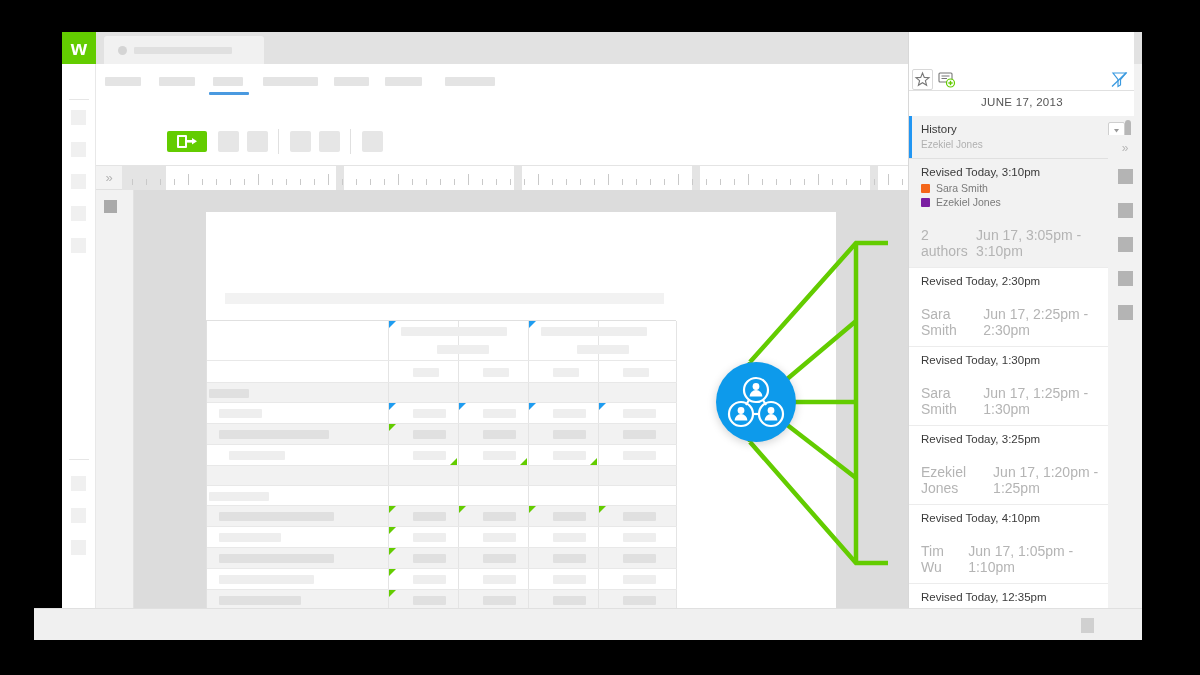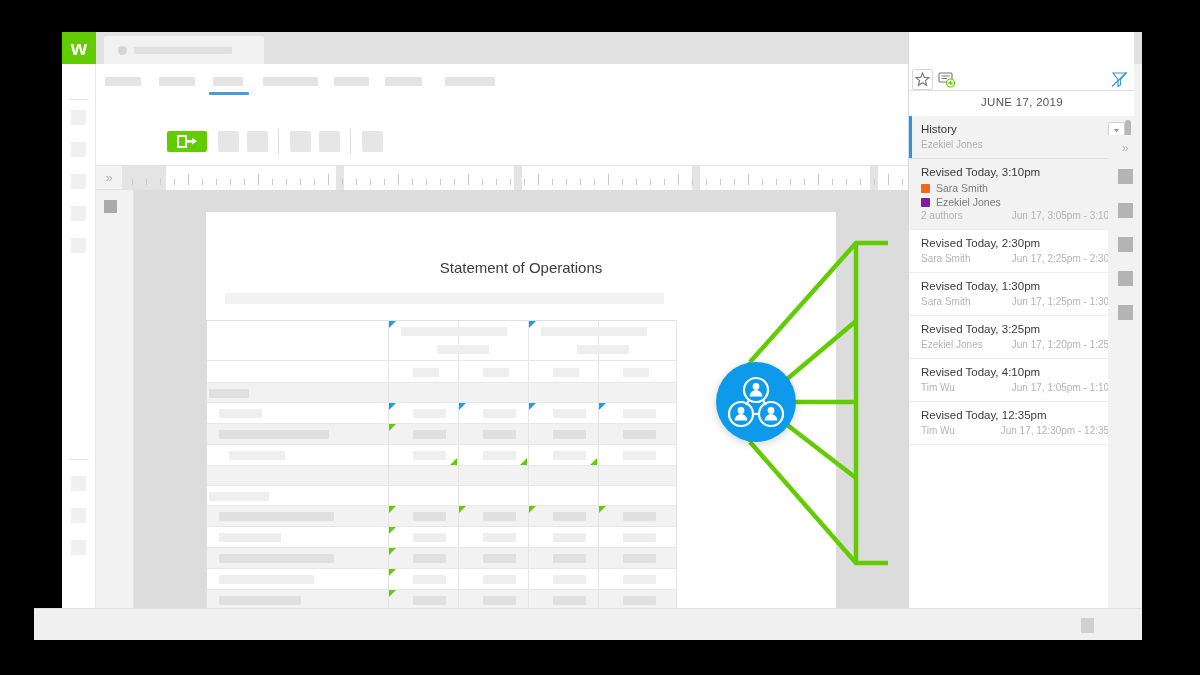--- a/index.html
+++ b/index.html
@@ -274,22 +274,22 @@
   .hist-item.selected { background: #f2f2f2; }
   .hist-title {
     font-size: 11.5px; color: #3a3a3a;
     margin-bottom: 4px;
   }
   .hist-author {
     font-size: 10px; color: #b0b0b0;
   }
   .hist-meta {
     display: flex; justify-content: space-between;
-    font-size: 10px; color: #b4b4b4;
-    margin-top: 2px;
+    font-size: 14px; color: #b4b4b4;
+    margin-top: 19px;
   }
   .author-line {
     display: flex; align-items: center;
     font-size: 10.5px; color: #7a7a7a;
     margin-bottom: 2px;
   }
   .author-swatch {
     width: 9px; height: 9px; margin-right: 6px;
     border-radius: 1px; flex: none;
   }
@@ -483,21 +483,20 @@
         <div class="ruler-tick" style="left: 1004px; height: 6px;"></div>
       </div>
   </div>
 
   <div id="canvas">
     <div id="left-gutter">
       <div id="outline-sq"></div>
     </div>
 
     <div id="page">
-      <div id="doc-title">Statement of Operations</div>
       <div id="doc-subline"></div>
       <div id="doc-table" style="border-top: 1px solid rgb(224, 224, 224); border-left: 1px solid rgb(224, 224, 224);">
           <div class="trow" style="height: 40px; border-bottom: 1px solid rgb(232, 232, 232);">
             <div class="tcell" style="left: 0px; width: 182px;"></div>
             <div class="tcell" style="left: 182px; width: 70px;">
               <div class="tri tl" style="border-left: 7px solid rgb(30, 156, 240); border-top: none; border-bottom: 7px solid transparent; border-right: none;"></div>
               <div class="cell-ph" style="left: 12px; width: 106px; height: 9px; top: 6px;"></div>
               <div class="cell-ph" style="left: 48px; width: 52px; height: 9px; top: 24px;"></div>
             </div>
             <div class="tcell" style="left: 252px; width: 70px;"></div>
@@ -751,21 +750,21 @@
         </svg>
       </div>
       <div id="filter-btn">
         <svg width="19" height="19" viewBox="0 0 19 19">
           <polygon points="3,3 16,3 10.5,9.5 10.5,15 8,16.5 8,9.5" fill="none" stroke="#3a9ae0" stroke-width="1.2"></polygon>
           <line x1="2" y1="16.5" x2="16.5" y2="2.5" stroke="#3a9ae0" stroke-width="1.3"></line>
         </svg>
       </div>
     </div>
 
-    <div id="history-date">JUNE 17, 2019</div>
+    <div id="history-date">JUNE 17, 2013</div>
 
     <div id="history-list">
       <div class="hist-item current">
         <div class="hist-title">History</div>
         <div class="hist-author">Ezekiel Jones</div>
         <div id="current-caret">
           <svg width="15" height="13" viewBox="0 0 15 13">
             <polygon points="5,5 10,5 7.5,8.5" fill="#999"></polygon>
           </svg>
         </div>

